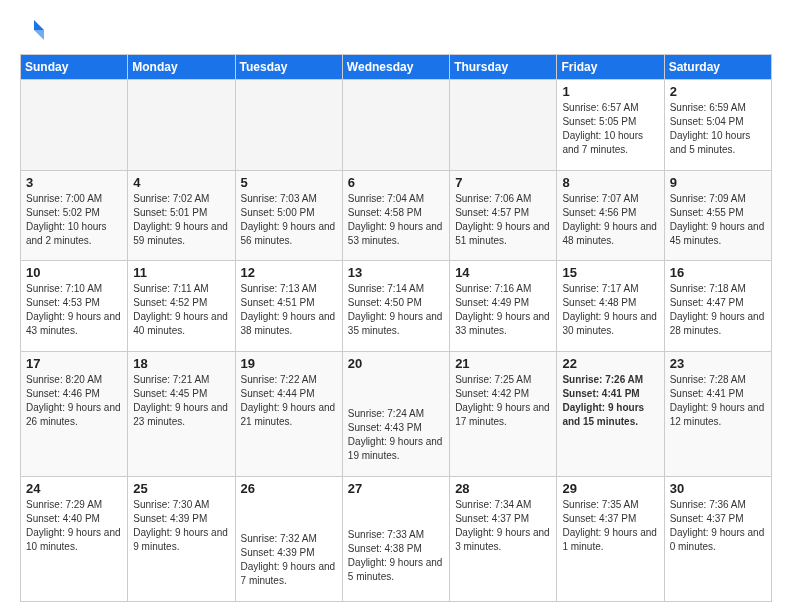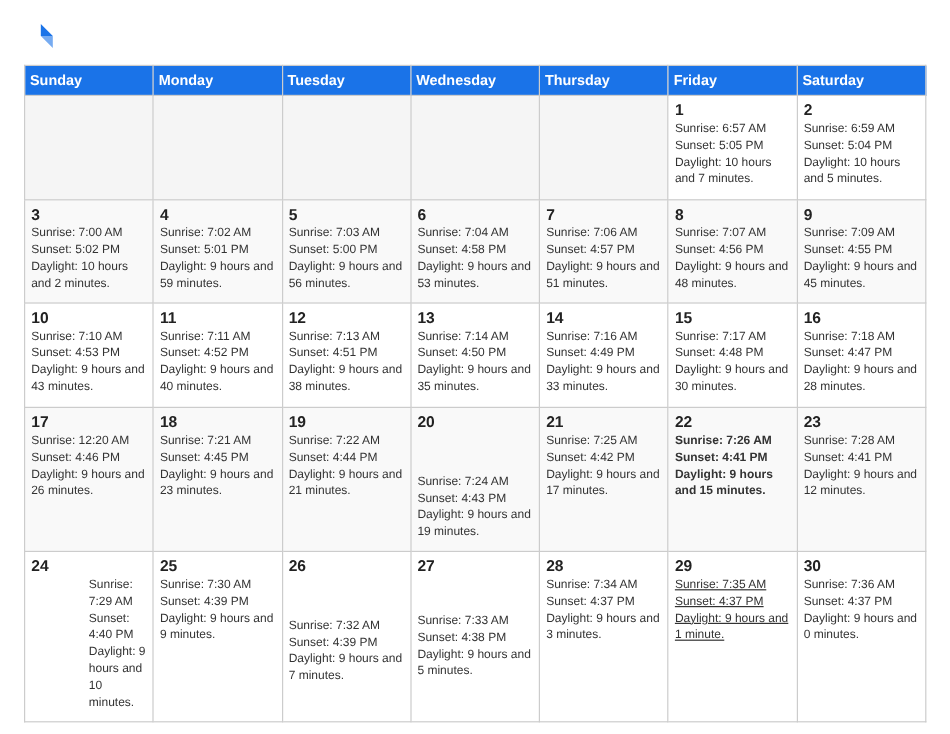--- a/index.html
+++ b/index.html
@@ -228,21 +228,21 @@
           <td>
             <div class="day-number">16</div>
             <div class="day-info" style="white-space: pre-line;">Sunrise: 7:18 AM
 Sunset: 4:47 PM
 Daylight: 9 hours and 28 minutes.</div>
           </td>
         </tr>
         <tr class="row-even">
           <td>
             <div class="day-number">17</div>
-            <div class="day-info" style="white-space: pre-line;">Sunrise: 12:20 AM
+            <div class="day-info" style="white-space: pre-line;">Sunrise: 8:20 AM
 Sunset: 4:46 PM
 Daylight: 9 hours and 26 minutes.</div>
           </td>
           <td>
             <div class="day-number">18</div>
             <div class="day-info" style="white-space: pre-line;">Sunrise: 7:21 AM
 Sunset: 4:45 PM
 Daylight: 9 hours and 23 minutes.</div>
           </td>
           <td>
@@ -272,21 +272,21 @@
           <td>
             <div class="day-number">23</div>
             <div class="day-info" style="white-space: pre-line;">Sunrise: 7:28 AM
 Sunset: 4:41 PM
 Daylight: 9 hours and 12 minutes.</div>
           </td>
         </tr>
         <tr class="row-odd">
           <td>
             <div class="day-number">24</div>
-            <div class="day-info" style="white-space: pre-line; margin-left: 48px;">Sunrise: 7:29 AM
+            <div class="day-info" style="white-space: pre-line;">Sunrise: 7:29 AM
 Sunset: 4:40 PM
 Daylight: 9 hours and 10 minutes.</div>
           </td>
           <td>
             <div class="day-number">25</div>
             <div class="day-info" style="white-space: pre-line;">Sunrise: 7:30 AM
 Sunset: 4:39 PM
 Daylight: 9 hours and 9 minutes.</div>
           </td>
           <td>
@@ -302,21 +302,21 @@
 Daylight: 9 hours and 5 minutes.</div>
           </td>
           <td>
             <div class="day-number">28</div>
             <div class="day-info" style="white-space: pre-line;">Sunrise: 7:34 AM
 Sunset: 4:37 PM
 Daylight: 9 hours and 3 minutes.</div>
           </td>
           <td>
             <div class="day-number">29</div>
-            <div class="day-info" style="white-space: pre-line; text-decoration: underline;">Sunrise: 7:35 AM
+            <div class="day-info" style="white-space: pre-line;">Sunrise: 7:35 AM
 Sunset: 4:37 PM
 Daylight: 9 hours and 1 minute.</div>
           </td>
           <td>
             <div class="day-number">30</div>
             <div class="day-info" style="white-space: pre-line;">Sunrise: 7:36 AM
 Sunset: 4:37 PM
 Daylight: 9 hours and 0 minutes.</div>
           </td>
         </tr>

